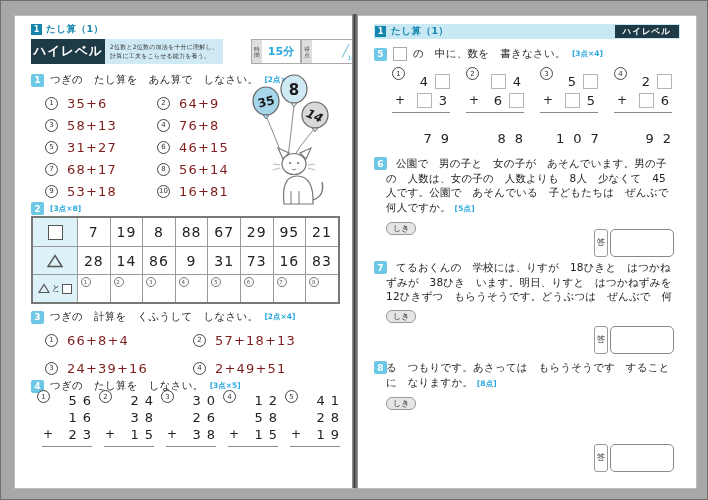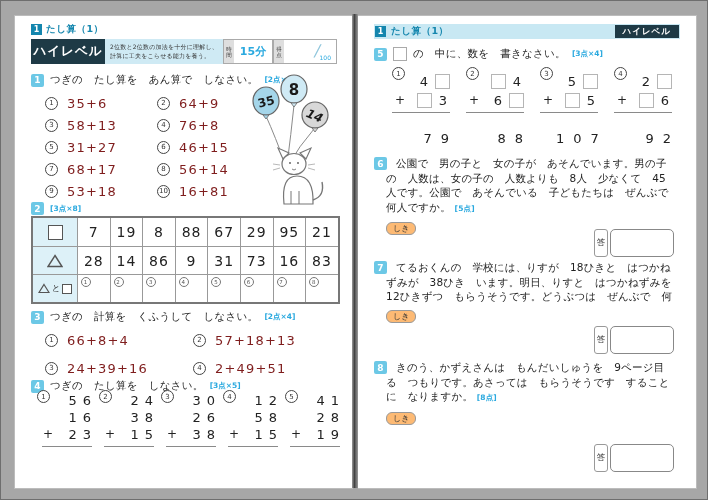--- a/index.html
+++ b/index.html
@@ -25,21 +25,21 @@
   .top-bar .tab-sq{margin-left:1px;}
   .top-bar .tab-title{margin-left:5px;}
   .bar-badge{position:absolute;right:1px;top:1px;height:13px;background:#1e3a46;color:#fff;
     font-size:8.5px;font-weight:bold;display:flex;align-items:center;padding:0 8px;letter-spacing:1px;}
 
   
   .level-badge{position:absolute;top:23px;left:16px;width:74px;height:25px;background:#1e3a46;color:#fff;
     font-size:12.5px;font-weight:bold;display:flex;align-items:center;justify-content:center;letter-spacing:1px;}
   .objective{position:absolute;top:23px;left:90px;width:118px;height:25px;background:#cfeaf4;
     font-size:6px;line-height:9px;color:#333;padding:3px 5px;box-sizing:border-box;letter-spacing:.2px;}
-  .meta-box{position:absolute;top:23px;height:25px;border:1px solid #aaa;display:flex;box-sizing:border-box;background:#fff;}
+  .meta-box{position:absolute;top:23px;height:25px;border:1px solid #aaa;display:flex;box-sizing:border-box;background:#fff;margin-left:28px;}
   .meta-time{left:208px;width:50px;}
   .meta-score{left:258px;width:64px;}
   .vlabel{width:10px;background:#dedede;display:flex;flex-direction:column;align-items:center;justify-content:center;
     font-size:5.5px;line-height:6px;color:#333;flex:none;}
   .time-value{flex:1;display:flex;align-items:center;justify-content:center;color:#2aa9df;font-size:11px;font-weight:bold;}
   .score-area{flex:1;position:relative;}
   .slash{position:absolute;right:16px;top:1px;font-size:16px;color:#8fc6dc;transform:skewX(-12deg);}
   .denom{position:absolute;right:5px;bottom:2px;font-size:6px;color:#2aa9df;}
 
   
@@ -93,21 +93,21 @@
   .bline{border-top:1.5px solid #8a8a8a;width:58px;margin-left:-16px;margin-top:2px;}
   .bsum{text-align:right;font-size:13px;letter-spacing:9px;margin-right:-8px;margin-top:18px;white-space:nowrap;}
 
   
   .wp{position:absolute;left:16px;width:302px;}
   .wp-badge{position:absolute;left:0;top:1px;}
   .wp-lines{margin-left:12px;}
   .wp-line{font-size:10.5px;line-height:14.5px;color:#222;letter-spacing:.2px;white-space:nowrap;}
   .wp-line.first{text-indent:10px;}
   .shiki{display:inline-block;margin-left:12px;margin-top:4px;border:1px solid #999;border-radius:6px;
-    font-size:8px;line-height:11px;padding:0 6px;color:#333;background:#fdba74;}
+    font-size:8px;line-height:11px;padding:0 6px;color:#333;background:#e5e5e5;}
   .ans{position:absolute;right:2px;display:flex;gap:2px;align-items:stretch;}
   .ans-label{border:1px solid #999;border-radius:3px;width:12px;display:flex;align-items:center;justify-content:center;
     font-size:8.5px;color:#333;background:#fff;}
   .ans-box{border:1px solid #888;border-radius:5px;width:62px;height:26px;background:#fff;display:inline-block;}
 </style>
 </head>
 <body>
 
 <div class="spread">
 
@@ -452,21 +452,20 @@
       <div class="shiki">しき</div>
       <div class="ans" style="top:66px">
         <span class="ans-label">答</span>
         <span class="ans-box"></span>
       </div>
     </div>
 
     <div class="wp" style="top:344px">
       <span class="sec-badge wp-badge">8</span>
       <div class="wp-lines">
-        <div class="wp-line first">きのう、かずえさんは　もんだいしゅうを　9ページ目</div>
         <div class="wp-line">る　つもりです。あさっては　もらうそうです　すること</div>
         <div class="wp-line"><span>に　なりますか。</span> <span class="points">[8点]</span></div>
       </div>
       <div class="shiki">しき</div>
       <div class="ans" style="top:84px">
         <span class="ans-label">答</span>
         <span class="ans-box"></span>
       </div>
     </div>
   </div>

